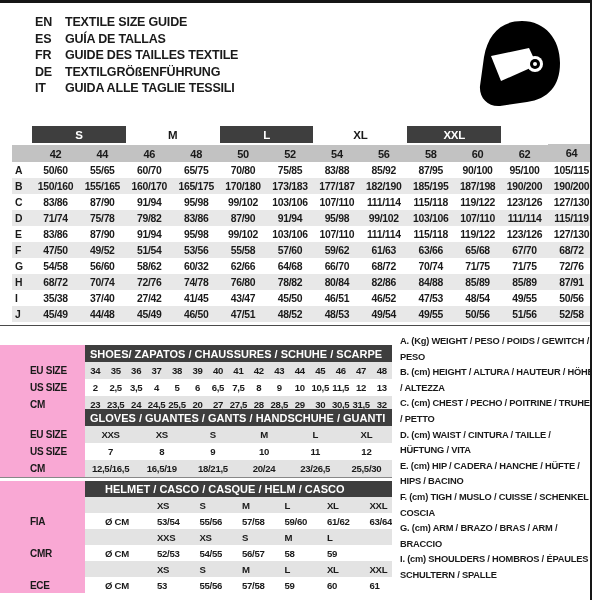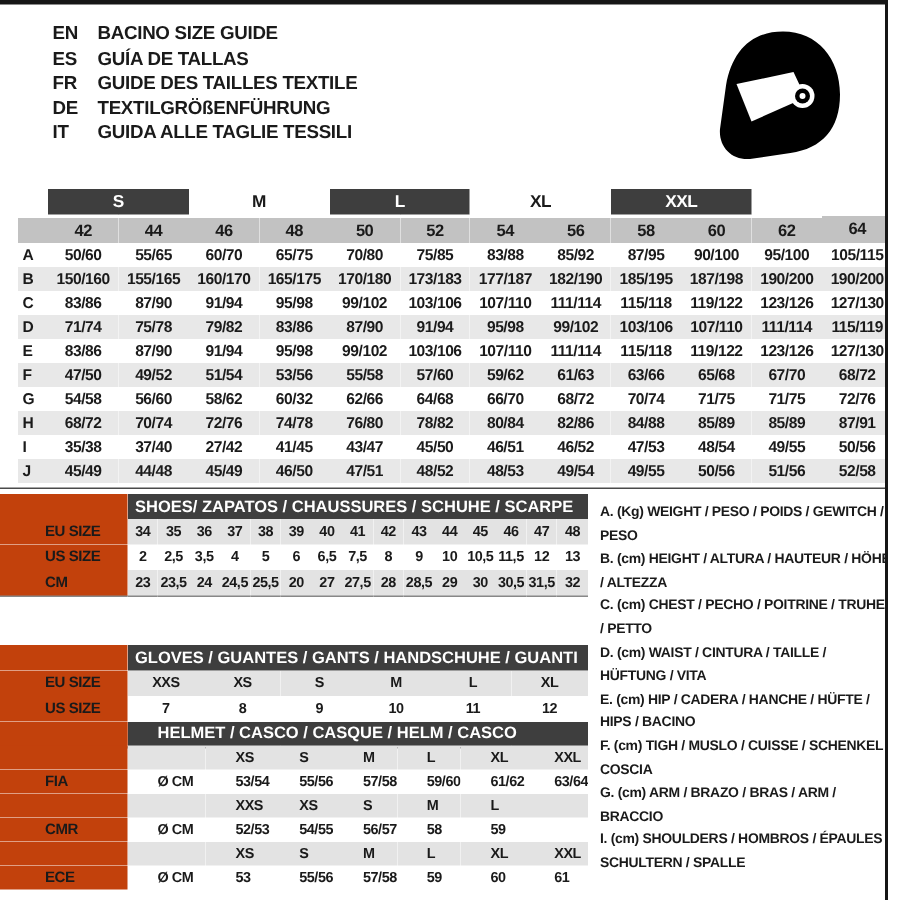--- a/index.html
+++ b/index.html
@@ -34,40 +34,40 @@
   .sub-table { position:absolute; border-collapse:collapse; table-layout:fixed; width:392px; left:0; }
   .sub-table td {
     font-size:9.6px; font-weight:bold; height:17px; padding:0;
     white-space:nowrap; overflow:hidden; text-align:center; letter-spacing:-0.3px;
   }
   .sub-table td.sub-header {
     background:#3e3e3e; color:#ffffff; text-align:left; padding-left:5px;
     font-size:11px; height:16px; letter-spacing:0;
   }
   .sub-table td.shade { background:#e3e3e3; }
-  .sub-table td.labelcol { text-align:left; padding-left:30px; font-size:10px; background:#c2410c; }
+  .sub-table td.labelcol { text-align:left; padding-left:30px; font-size:10px; background:#f9a8d4; }
   .sub-table.bordered { border-bottom:1.5px solid #888; }
-  #shoes-table  { top:326px; }
-  #gloves-table { top:427px; }
+  #shoes-table  { top:342px; }
+  #gloves-table { top:406px; }
   #helmet-table { top:478px; }
   #helmet-table td { text-align:left; padding-left:20px; height:16px; }
   #helmet-table td.labelcol { padding-left:30px; }
   
   .legend { position:absolute; left:400px; top:331px; width:194px; }
   .legend-item { font-size:9.3px; font-weight:bold; line-height:15.6px; letter-spacing:-0.2px; }
 </style>
 </head>
 <body>
 
 <div class="page">
 
   <div class="lang-block">
     <div class="lang-row">
       <span class="lang-code">EN</span>
-      <span class="lang-title">BACINO SIZE GUIDE</span>
+      <span class="lang-title">TEXTILE SIZE GUIDE</span>
     </div>
     <div class="lang-row">
       <span class="lang-code">ES</span>
       <span class="lang-title">GUÍA DE TALLAS</span>
     </div>
     <div class="lang-row">
       <span class="lang-code">FR</span>
       <span class="lang-title">GUIDE DES TAILLES TEXTILE</span>
     </div>
     <div class="lang-row">

